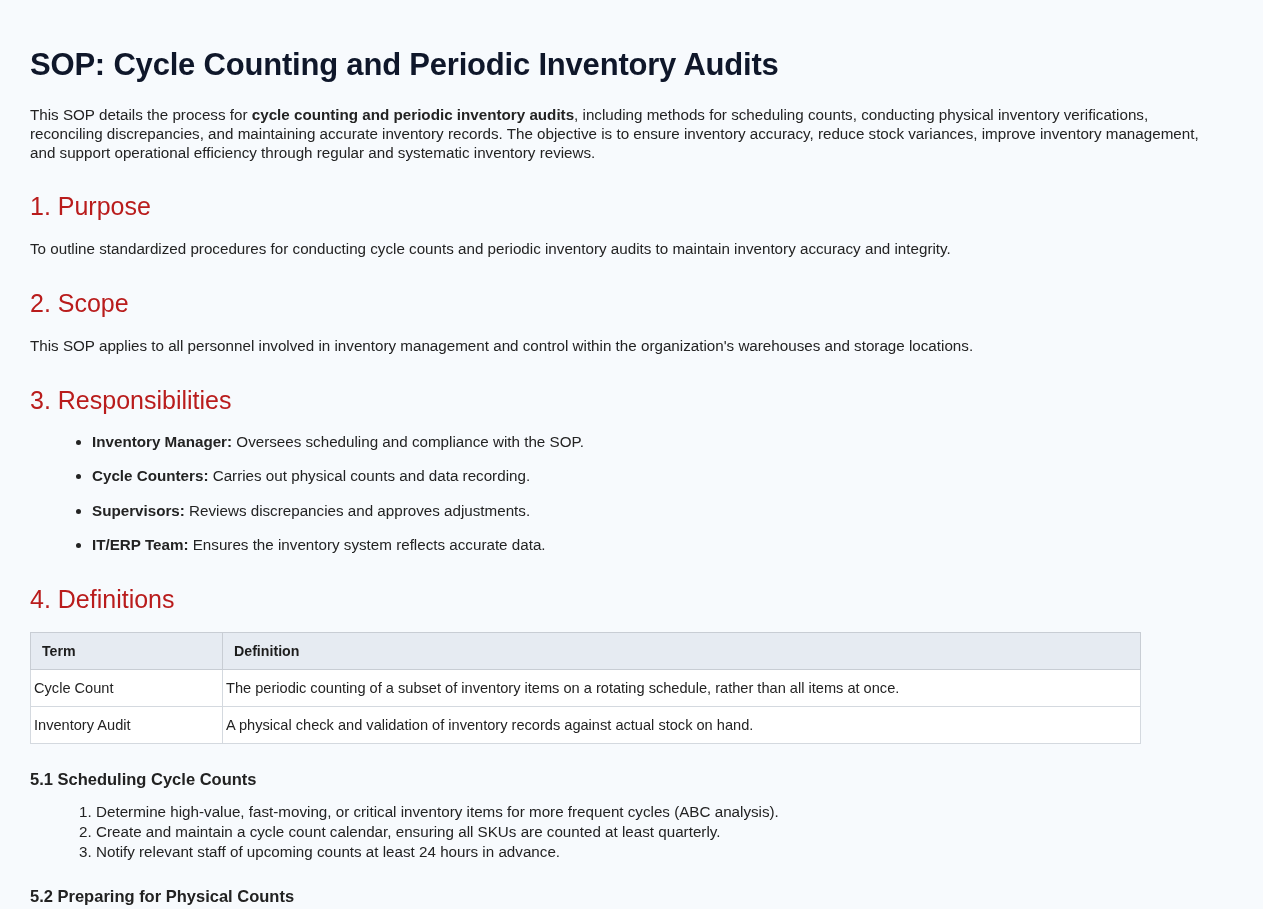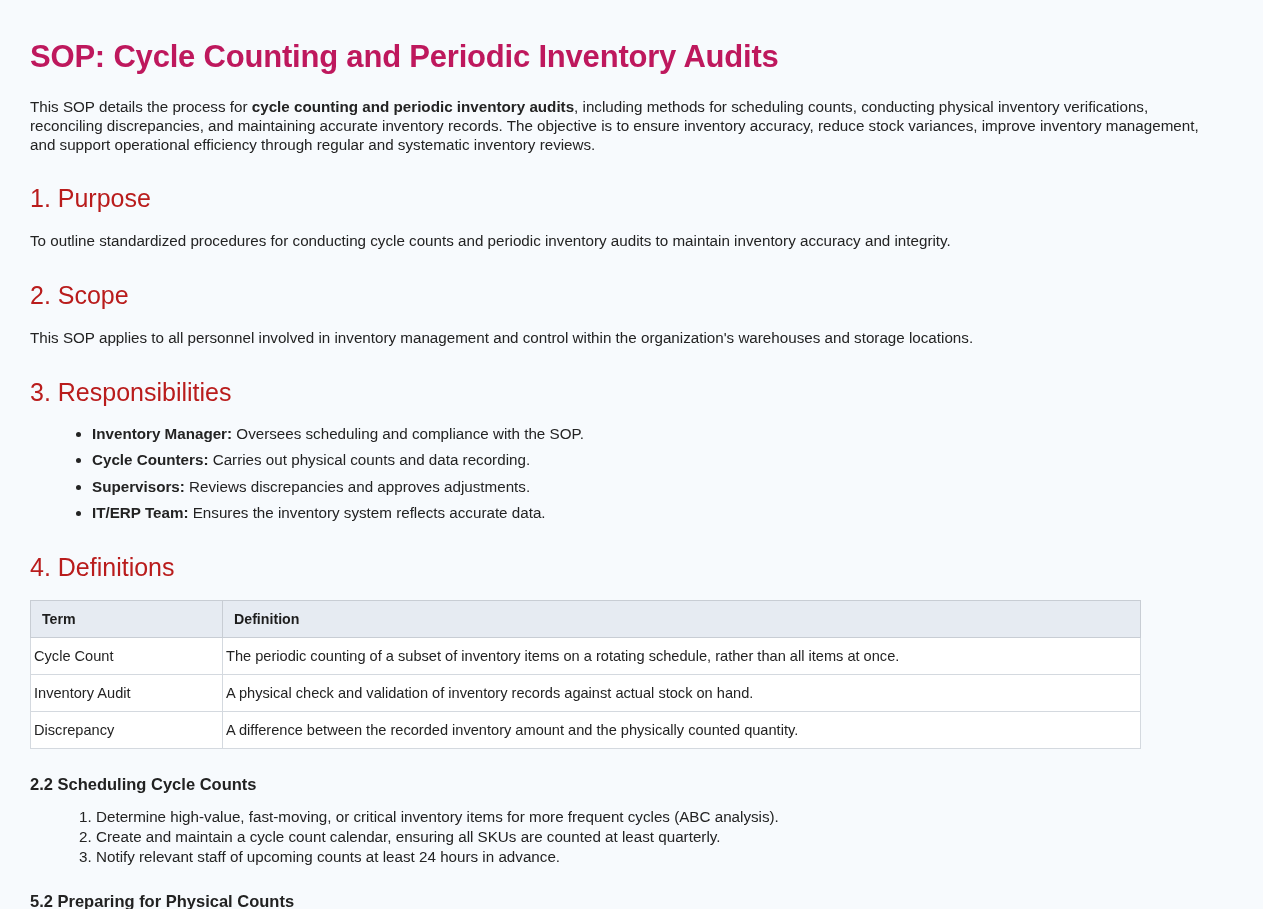--- a/index.html
+++ b/index.html
@@ -18,22 +18,22 @@
     box-sizing: border-box;
     width: 1263px;
     min-height: 909px;
     padding: 22px 30px 0 30px;
     background: #f7fafd;
   }
   h1.doc-title {
     font-size: 31px;
     line-height: 1.2;
     font-weight: bold;
-    color: #be185d;
-    margin: 16px 0 22px 0;
+    color: #0f172a;
+    margin: 24px 0 22px 0;
     letter-spacing: -0.2px;
   }
   p.intro {
     font-size: 15.2px;
     line-height: 1.25;
     margin: 0 0 6px 0;
     color: #232323;
     max-width: 1185px;
   }
   h2.section {
@@ -55,21 +55,21 @@
     color: #232323;
   }
   ul.resp-list {
     margin: 6px 0 6px 0;
     padding-left: 62px;
     list-style-type: disc;
   }
   ul.resp-list li {
     font-size: 15.2px;
     line-height: 1.22;
-    margin: 8px 0 1px 0;
+    margin: 16px 0 1px 0;
     color: #232323;
   }
   ol.proc-list {
     margin: 6px 0 6px 0;
     padding-left: 66px;
     list-style-type: decimal;
   }
   ol.proc-list li {
     font-size: 15.2px;
     line-height: 1.24;
@@ -138,29 +138,25 @@
     </thead>
     <tbody>
       <tr>
         <td class="col-term">Cycle Count</td>
         <td>The periodic counting of a subset of inventory items on a rotating schedule, rather than all items at once.</td>
       </tr>
       <tr>
         <td class="col-term">Inventory Audit</td>
         <td>A physical check and validation of inventory records against actual stock on hand.</td>
       </tr>
-      <tr>
-        <td class="col-term">Discrepancy</td>
-        <td>A difference between the recorded inventory amount and the physically counted quantity.</td>
-      </tr>
     </tbody>
   </table>
 
 
-  <h3 class="subsection">2.2 Scheduling Cycle Counts</h3>
+  <h3 class="subsection">5.1 Scheduling Cycle Counts</h3>
   <ol class="proc-list">
     <li>Determine high-value, fast-moving, or critical inventory items for more frequent cycles (ABC analysis).</li>
     <li>Create and maintain a cycle count calendar, ensuring all SKUs are counted at least quarterly.</li>
     <li>Notify relevant staff of upcoming counts at least 24 hours in advance.</li>
   </ol>
 
   <h3 class="subsection">5.2 Preparing for Physical Counts</h3>
 
 </div>
 

